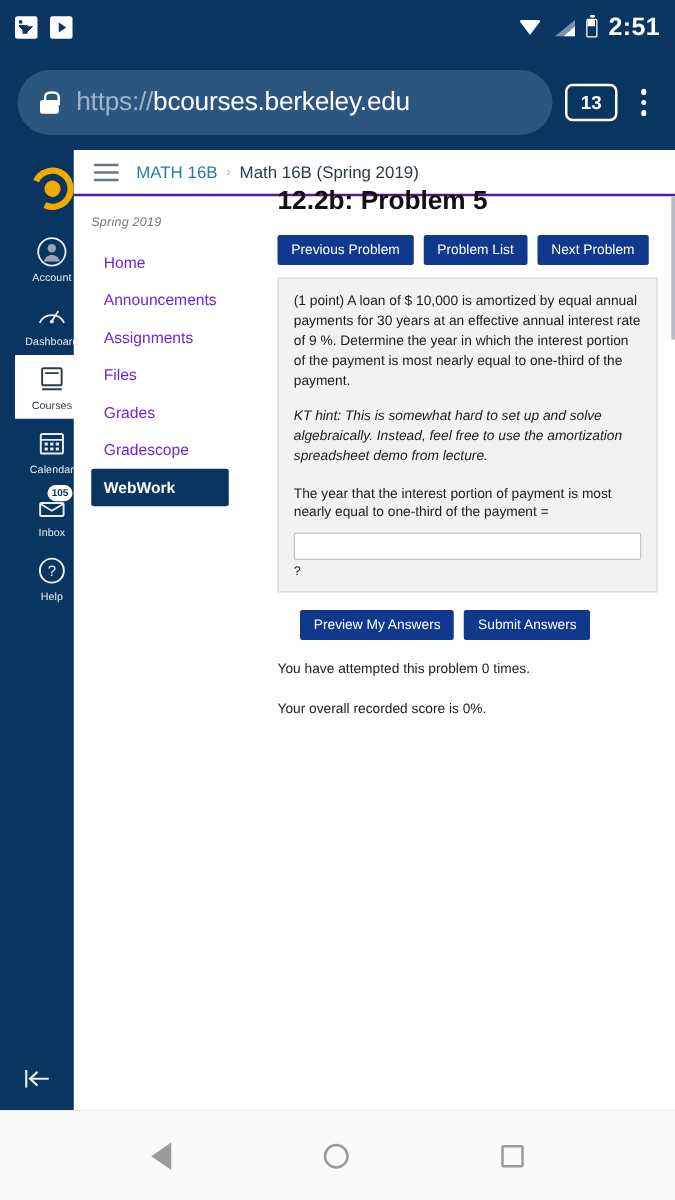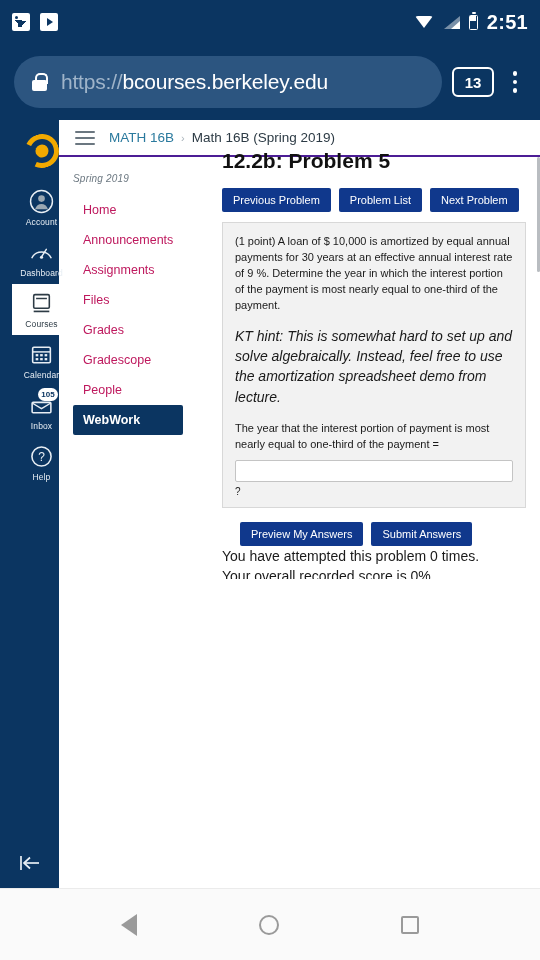--- a/index.html
+++ b/index.html
@@ -185,21 +185,21 @@
 
   
   .course-nav {
     width:163px; flex:none; padding:16px 0 0 14px;
   }
   .term-label {
     font-size:10px; font-style:italic; color:#6b7780;
     margin-bottom:11px; letter-spacing:0.2px;
   }
   .cnav-item {
-    display:block; font-size:12.5px; color:#be185d;
+    display:block; font-size:12.5px; color:#6d28d9;
     padding:8px 10px; text-decoration:none;
     border-radius:2px;
   }
   .cnav-item.active {
     background:#0b3561; color:#ffffff;
     font-weight:bold; width:110px;
   }
 
   
   .ww-panel { flex:1; min-width:0; padding:0 14px 0 0; position:relative; }
@@ -217,38 +217,38 @@
   }
   .problem-box {
     margin-top:10px; background:#f2f2f2;
     border:1px solid #d8d8d8;
     padding:11px 12px 10px;
   }
   .p-text {
     font-size:11px; color:#1a1a1a; line-height:1.45;
   }
   .p-hint {
-    font-size:14px; color:#1a1a1a; line-height:1.45;
+    font-size:11px; color:#1a1a1a; line-height:1.45;
     font-style:italic; margin-top:12px;
   }
   .p-prompt {
     font-size:11px; color:#1a1a1a; line-height:1.45;
     margin-top:14px;
   }
   .answer-input {
     display:block; width:100%; height:22px;
     margin-top:7px; background:#ffffff;
     border:1px solid #c4c4c4; border-radius:2px;
     font-family:"Liberation Sans", sans-serif; font-size:11px;
     padding:0 5px;
   }
   .qmark { font-size:10px; color:#1a1a1a; margin-top:4px; }
   .submit-row { display:flex; gap:8px; margin-top:14px;margin-left:18px; }
   .attempt-text {
-    font-size:14px; color:#1a1a1a; margin-top:0; line-height:1.45;
+    font-size:11px; color:#1a1a1a; margin-top:16px; line-height:1.45;
   }
   .attempt-clip { height:13px; overflow:hidden; }
 
   .scrollbar {
     position:absolute; right:0; top:0; width:3px; height:115px;
     background:#b9bdc1; border-radius:2px;
   }
 
   
   .android-nav {
@@ -403,21 +403,20 @@
     <div class="body-row">
 
       <div class="course-nav">
         <div class="term-label">Spring 2019</div>
         <a class="cnav-item">Home</a>
         <a class="cnav-item">Announcements</a>
         <a class="cnav-item">Assignments</a>
         <a class="cnav-item">Files</a>
         <a class="cnav-item">Grades</a>
         <a class="cnav-item">Gradescope</a>
-        <a class="cnav-item">People</a>
         <a class="cnav-item active">WebWork</a>
       </div>
 
       <div class="ww-panel">
         <div class="scrollbar"></div>
 
         <div class="ww-title">12.2b: Problem 5</div>
 
         <div class="ww-btnrow">
           <button class="ww-btn">Previous Problem</button>

